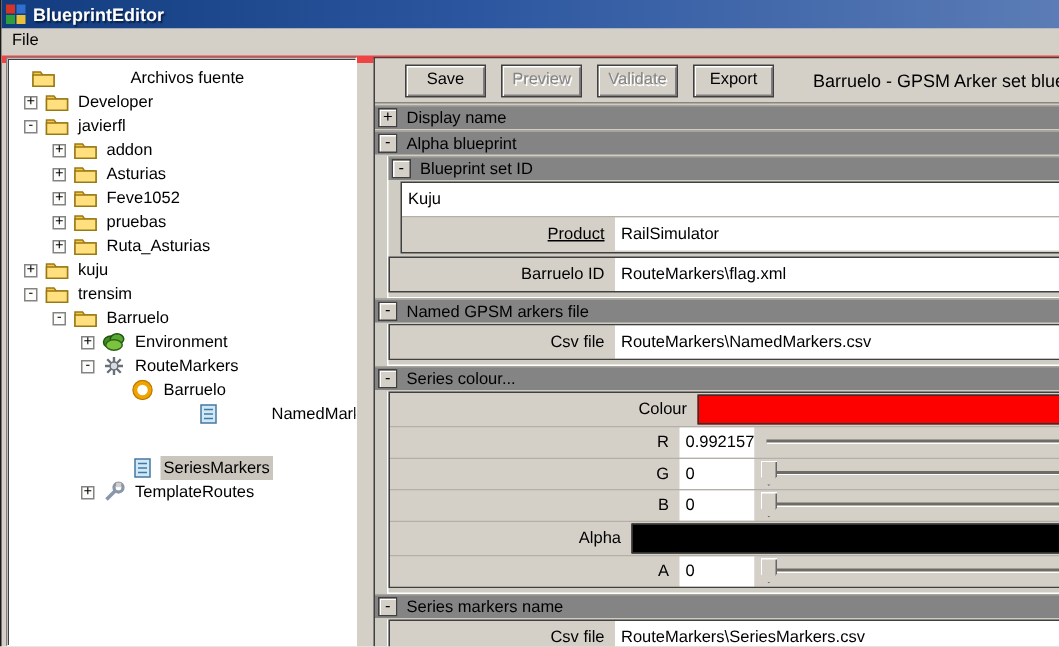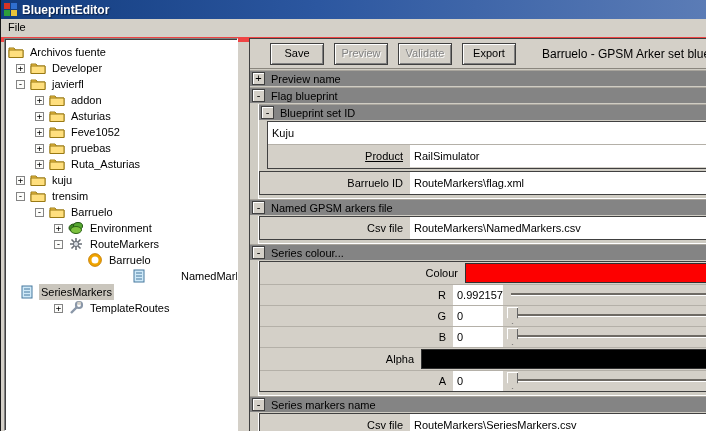--- a/index.html
+++ b/index.html
@@ -108,21 +108,21 @@
         <i class="b4"></i>
       </span>
     <span class="title-text">BlueprintEditor</span>
   </div>
 
   <div class="menubar">
     <span class="menu-item">File</span>
   </div>
 
   <div class="tree-panel" id="tree">
-      <div class="tree-row" style="padding-left: 3px;">
+      <div class="tree-row" style="padding-left: 16px; gap: 44px;">
         <span class="ticon">
           <svg width="16" height="14" viewBox="0 0 16 14">
             <path d="M1 3 L6 3 L7.5 5 L15 5 L15 12.5 L1 12.5 Z" fill="#f7c64a" stroke="#9a7a14" stroke-width="1"></path>
             <path d="M1 5 L15 5 L15 12.5 L1 12.5 Z" fill="#ffdf7e" stroke="#9a7a14" stroke-width="1"></path>
           </svg>
         </span>
         <span class="tlabel">Archivos fuente</span>
       </div>
       <div class="tree-row" style="padding-left: 11px;">
         <span class="tbtn">+</span>
@@ -262,21 +262,21 @@
         <span class="ticon">
           <svg width="16" height="14" viewBox="0 0 16 14">
             <rect x="3" y="1" width="10" height="12" fill="#cfe9f8" stroke="#46789e"></rect>
             <line x1="5" y1="4" x2="11" y2="4" stroke="#46789e"></line>
             <line x1="5" y1="7" x2="11" y2="7" stroke="#46789e"></line>
             <line x1="5" y1="10" x2="11" y2="10" stroke="#46789e"></line>
           </svg>
         </span>
         <span class="tlabel">NamedMarkers</span>
       </div>
-      <div class="tree-row selected" style="">
+      <div class="tree-row selected" style="padding-left: 68px; margin-top: 20px;">
         <span class="tbtn-spacer"></span>
         <span class="ticon">
           <svg width="16" height="14" viewBox="0 0 16 14">
             <rect x="3" y="1" width="10" height="12" fill="#cfe9f8" stroke="#46789e"></rect>
             <line x1="5" y1="4" x2="11" y2="4" stroke="#46789e"></line>
             <line x1="5" y1="7" x2="11" y2="7" stroke="#46789e"></line>
             <line x1="5" y1="10" x2="11" y2="10" stroke="#46789e"></line>
           </svg>
         </span>
         <span class="tlabel">SeriesMarkers</span>
@@ -298,25 +298,25 @@
     <div class="rp-toolbar">
       <div class="btn">Save</div>
       <div class="btn disabled">Preview</div>
       <div class="btn disabled">Validate</div>
       <div class="btn">Export</div>
       <span class="rp-title">Barruelo - GPSM Arker set blueprint</span>
     </div>
     <div class="grid" id="grid">
         <div class="prop-header" style="margin-left: 0px;">
           <span class="ptoggle">+</span>
-          <span class="phlabel">Preview name</span>
+          <span class="phlabel">Display name</span>
         </div>
         <div class="prop-header" style="margin-left: 0px;">
           <span class="ptoggle">-</span>
-          <span class="phlabel">Flag blueprint</span>
+          <span class="phlabel">Alpha blueprint</span>
         </div>
         <div class="section-body" style="margin-left: 8px;">
           <div class="prop-header" style="margin-left: 0px;">
             <span class="ptoggle">-</span>
             <span class="phlabel">Blueprint set ID</span>
           </div>
           <div class="section-body row-box" style="margin-left: 8px;">
             <div class="prow">
               <div class="pvalue">Kuju</div>
             </div>

